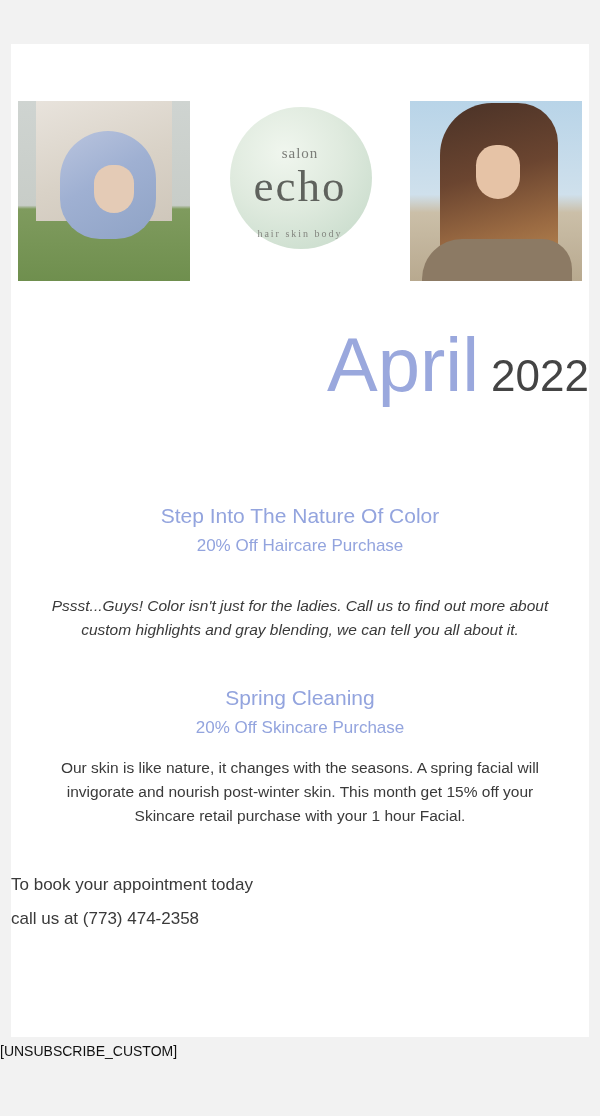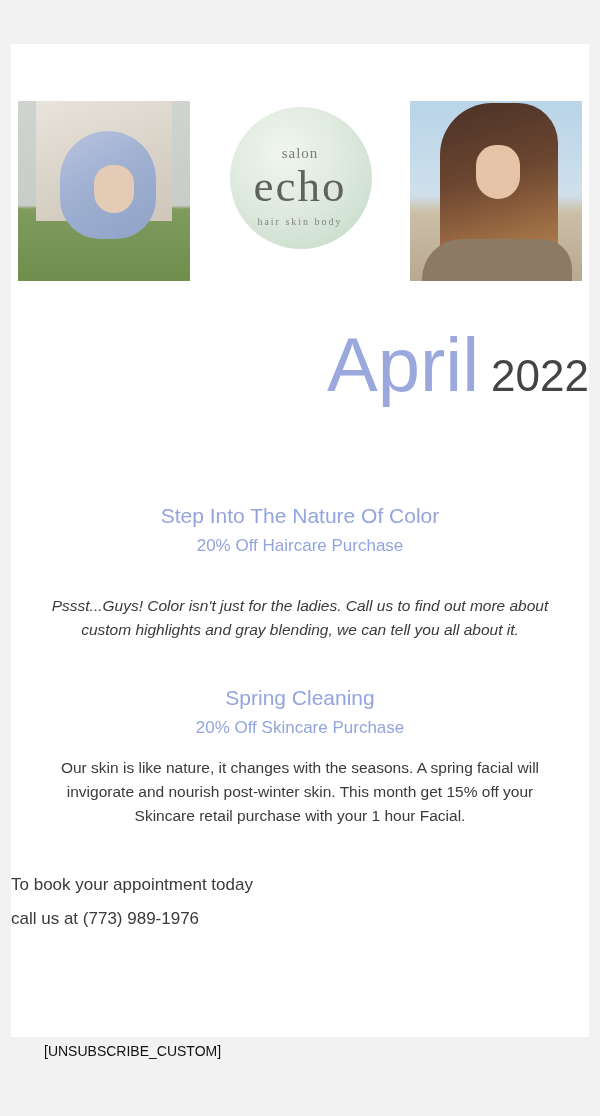--- a/index.html
+++ b/index.html
@@ -98,21 +98,21 @@
     font-size: 45px;
     line-height: 48px;
     letter-spacing: 2px;
     color: #5f625d;
   }
   .logo-tag {
     font-family: "Liberation Serif", serif;
     font-size: 10px;
     letter-spacing: 2px;
     color: #83857f;
-    margin-top: 6px;
+    margin-top: 18px;
   }
   
   .tile-right {
     background: linear-gradient(#b8d4e8 0%, #cfe0ec 52%, #cbbfa8 62%, #b8a98f 100%);
   }
   .tile-right::before {
     content: "";
     position: absolute;
     right: 24px; top: 2px;
     width: 118px; height: 178px;
@@ -201,21 +201,20 @@
     text-decoration: none;
   }
   .unsubscribe {
     position: absolute;
     left: 0;
     top: 1043px;
     width: 504px;
     font-size: 14px;
     color: #111111;
     font-family: "Liberation Sans", sans-serif;
-    margin-left: 44px;
   }
 </style>
 </head>
 <body>
 
 <div class="page">
 
   <div class="email-body">
 
     <div class="hero">
@@ -251,20 +250,20 @@
     </div>
 
     <div class="section section-2">
       <h2 class="sec-title">Spring Cleaning</h2>
       <div class="sec-sub">20% Off Skincare Purchase</div>
       <p class="sec-body">Our skin is like nature, it changes with the seasons. A spring facial will invigorate and nourish post-winter skin. This month get 15% off your Skincare retail purchase with your 1 hour Facial.</p>
     </div>
 
     <div class="cta">
       <div class="cta-line">To book your appointment today</div>
-      <div class="cta-line">call us at (773) 989-1976</div>
+      <div class="cta-line">call us at (773) 474-2358</div>
     </div>
 
   </div>
 
   <div class="unsubscribe">[UNSUBSCRIBE_CUSTOM]</div>
 
 </div>
 
 </body></html>

